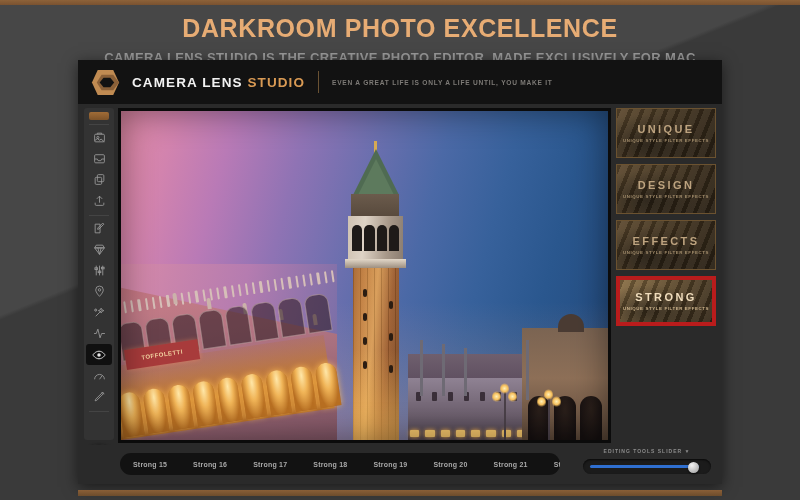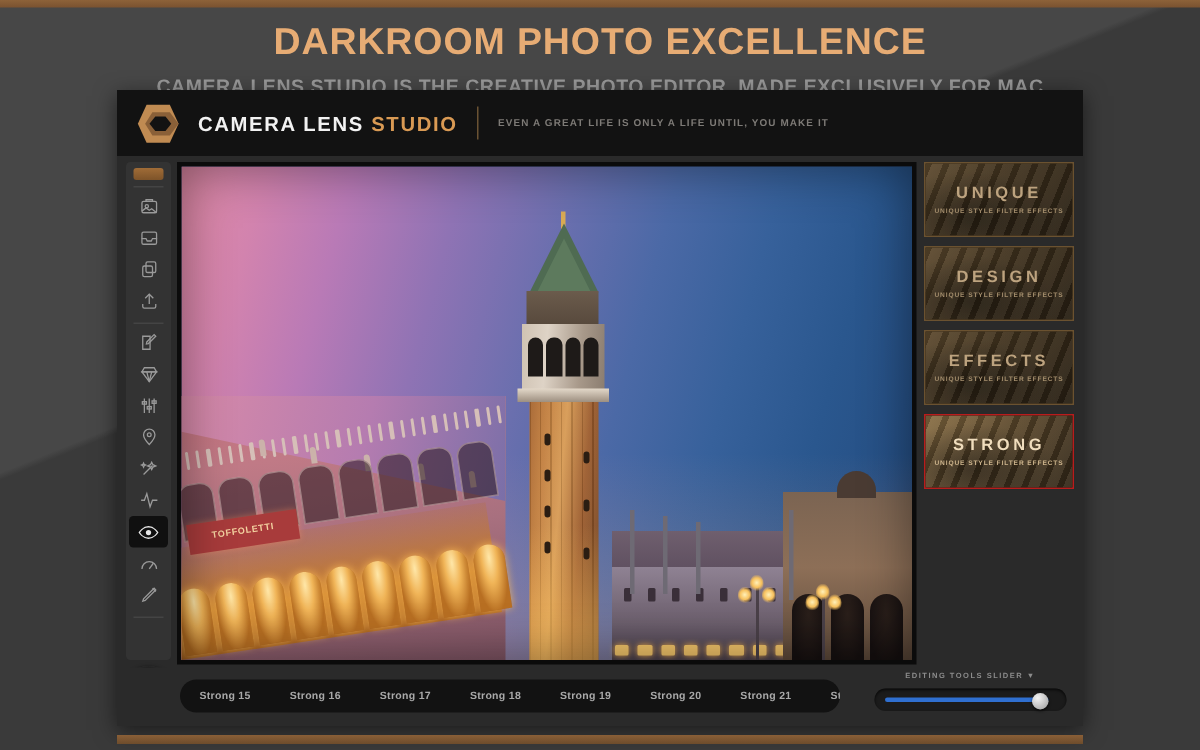--- a/index.html
+++ b/index.html
@@ -280,21 +280,21 @@
       radial-gradient(ellipse at 30% 75%, rgba(0,0,0,.45), rgba(0,0,0,0) 60%);
   }
   .ftile .ftitle {
     position:relative; font-size:11px; font-weight:bold; letter-spacing:2.4px;
     color:#bda37f;
   }
   .ftile .fsub {
     position:relative; margin-top:3px; font-size:4.4px; font-weight:bold;
     letter-spacing:.6px; color:#a38d6c;
   }
-  .ftile.active { border:1px solid #b91c1c; }
+  .ftile.active { border:4px solid #b91c1c; }
   .ftile.active .ftitle { color:#f0ddbd; }
   .ftile.active .fsub { color:#cdb48c; }
   .ftile.active .fbg { opacity:1; background:linear-gradient(130deg,#8a6f45 0%, #5e4a2d 45%, #332819 100%); }
 
   
   #bottombar {
     position:absolute; left:0; top:341px; width:644px; height:39px;
     background:#2a2a2a;
   }
   #preset-strip {

